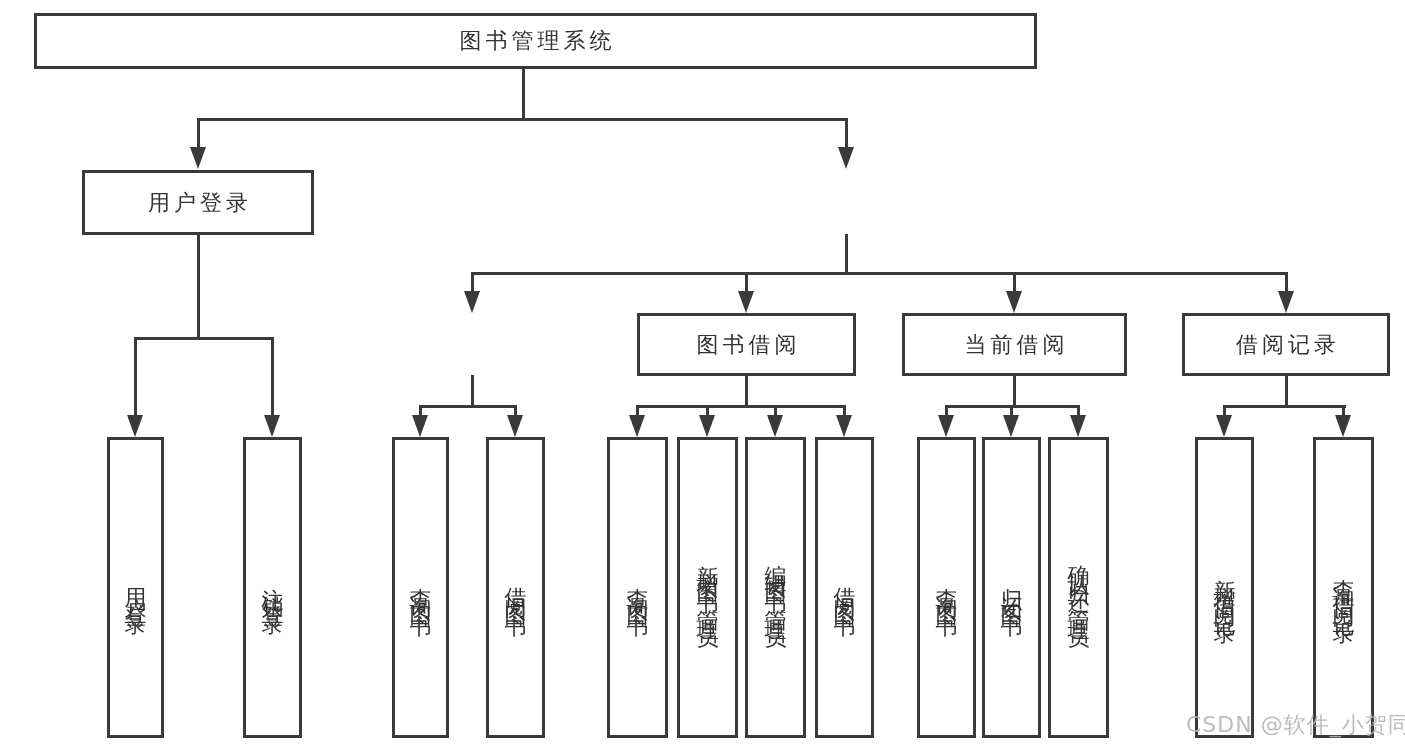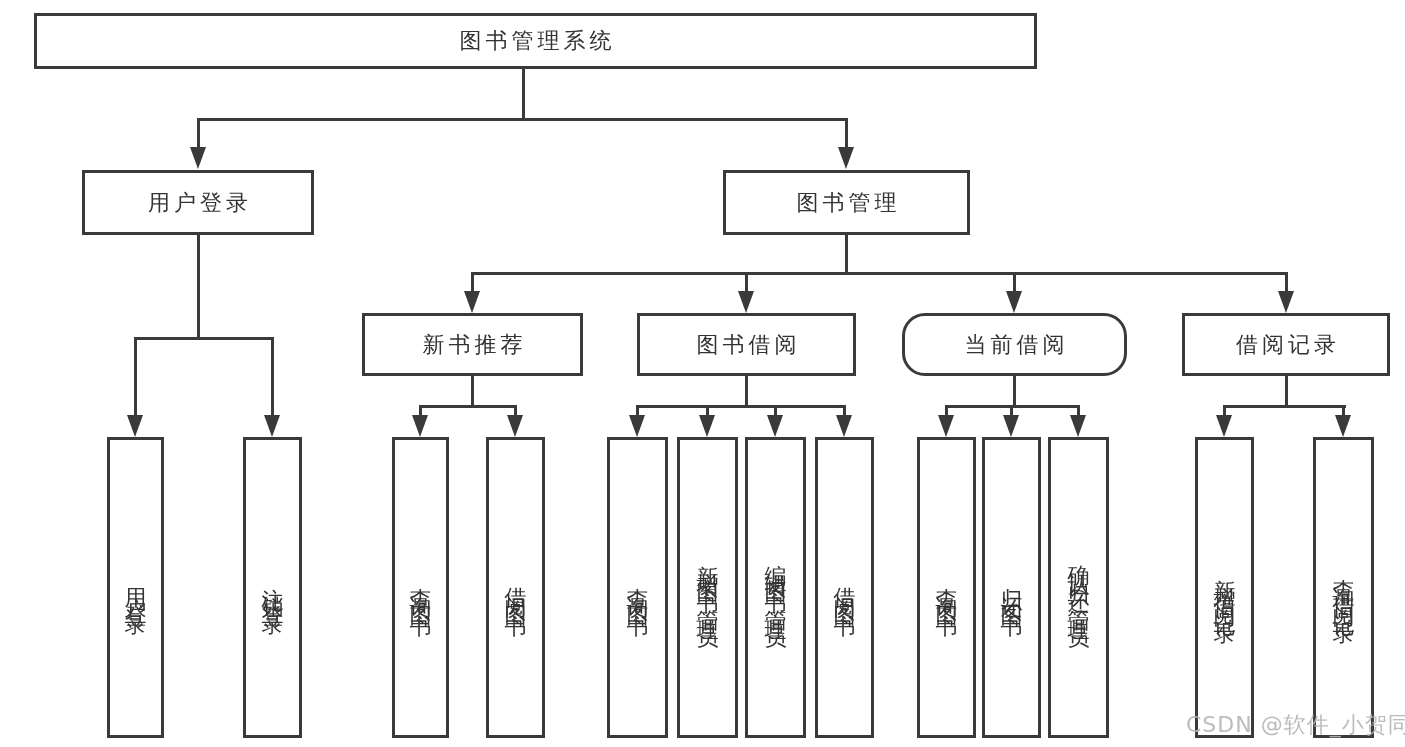--- a/index.html
+++ b/index.html
@@ -93,31 +93,25 @@
   <div class="arrow" style="left:1216px;top:405px;height:32px;"></div>
   <div class="arrow" style="left:1335px;top:405px;height:32px;"></div>
 
   <div class="box" style="left:22px;top:13px;width:1003px;height:56px;margin-left:12px;">
     <span class="lbl">图书管理系统</span>
   </div>
 
   <div class="box" style="left:82px;top:170px;width:232px;height:65px;">
     <span class="lbl">用户登录</span>
   </div>
-  <div class="box" style="left:723px;top:170px;width:247px;height:65px;">
-    <span class="lbl">图书管理</span>
-  </div>
 
-  <div class="box" style="left:362px;top:313px;width:221px;height:63px;">
-    <span class="lbl">新书推荐</span>
-  </div>
   <div class="box" style="left:637px;top:313px;width:219px;height:63px;">
     <span class="lbl">图书借阅</span>
   </div>
-  <div class="box" style="left:902px;top:313px;width:225px;height:63px;border-radius:23px;">
+  <div class="box" style="left:902px;top:313px;width:225px;height:63px;">
     <span class="lbl">当前借阅</span>
   </div>
   <div class="box" style="left:1182px;top:313px;width:208px;height:63px;">
     <span class="lbl">借阅记录</span>
   </div>
 
   <div class="box leaf" style="left:107px;top:437px;width:57px;height:301px;">
     <span class="lbl">用户登录</span>
   </div>
   <div class="box leaf" style="left:243px;top:437px;width:59px;height:301px;">

